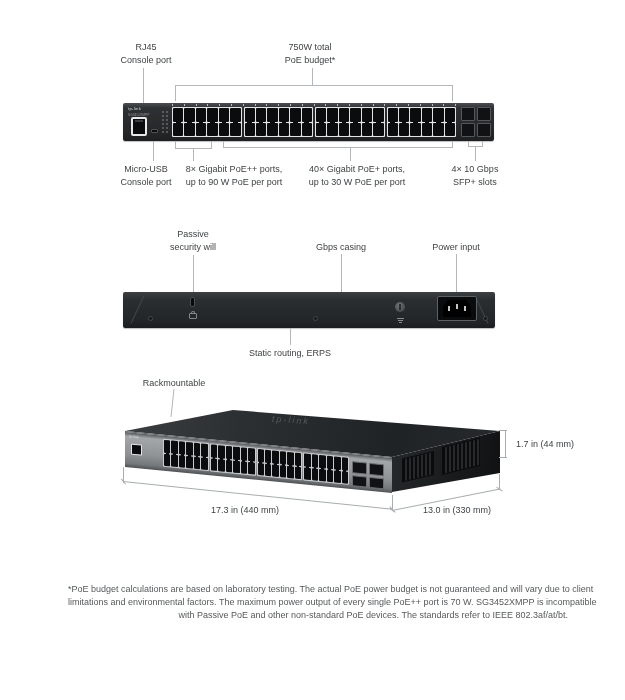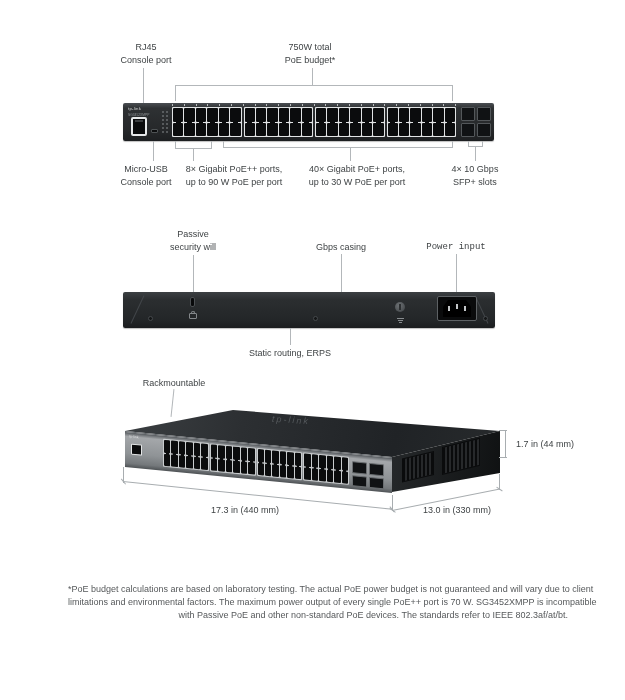--- a/index.html
+++ b/index.html
@@ -214,21 +214,21 @@
     <div>SFP+ slots</div>
   </div>
 
   <div class="lbl" style="left:143px;top:228px;width:100px;">
     <div>Passive</div>
     <div>security will</div>
   </div>
   <div class="lbl" style="left:291px;top:241px;width:100px;">
     <div>Gbps casing</div>
   </div>
-  <div class="lbl" style="left:406px;top:241px;width:100px;font-family:Liberation Mono, monospace;">
+  <div class="lbl" style="left:406px;top:241px;width:100px;">
     <div>Power input</div>
   </div>
   <div class="vline" style="left:193px;top:255px;height:37px;"></div>
   <div class="vline" style="left:341px;top:254px;height:38px;"></div>
   <div class="vline" style="left:456px;top:254px;height:38px;"></div>
 
   <div class="rear">
     <div class="diag" style="left:14px;transform:rotate(25deg);"></div>
     <div class="diag" style="left:358px;transform:rotate(-25deg);"></div>
     <div class="kslot"></div>

